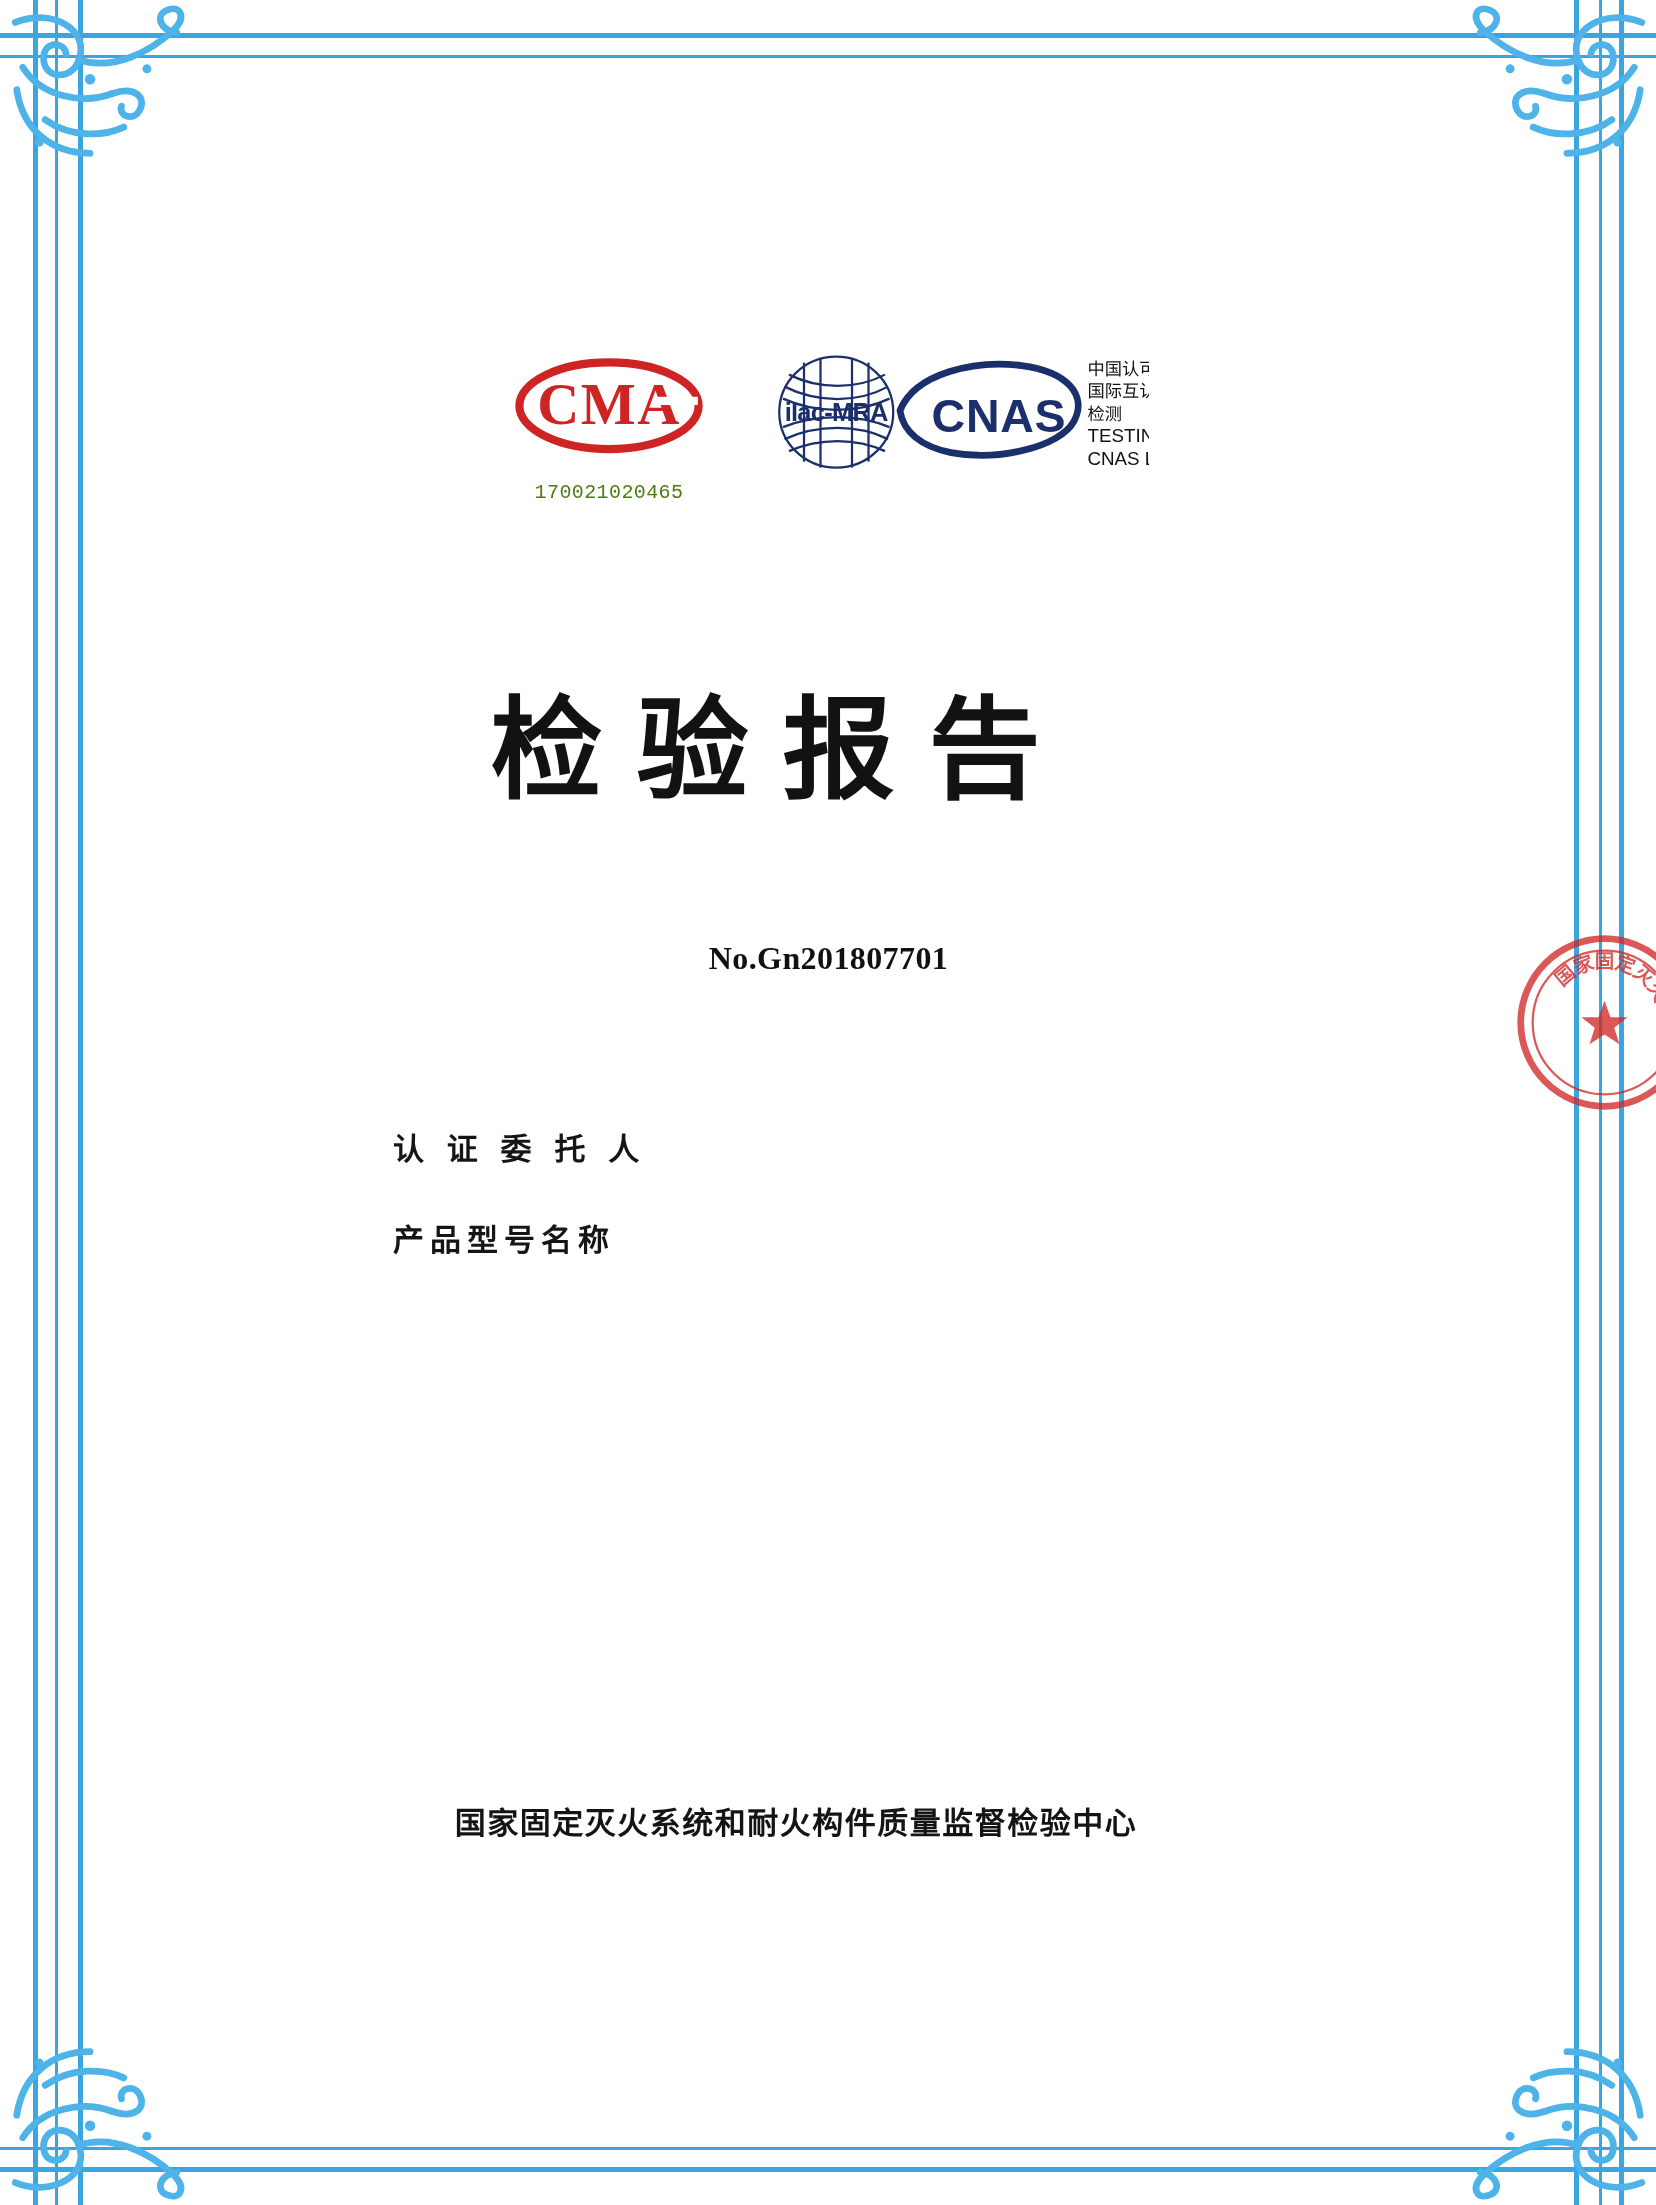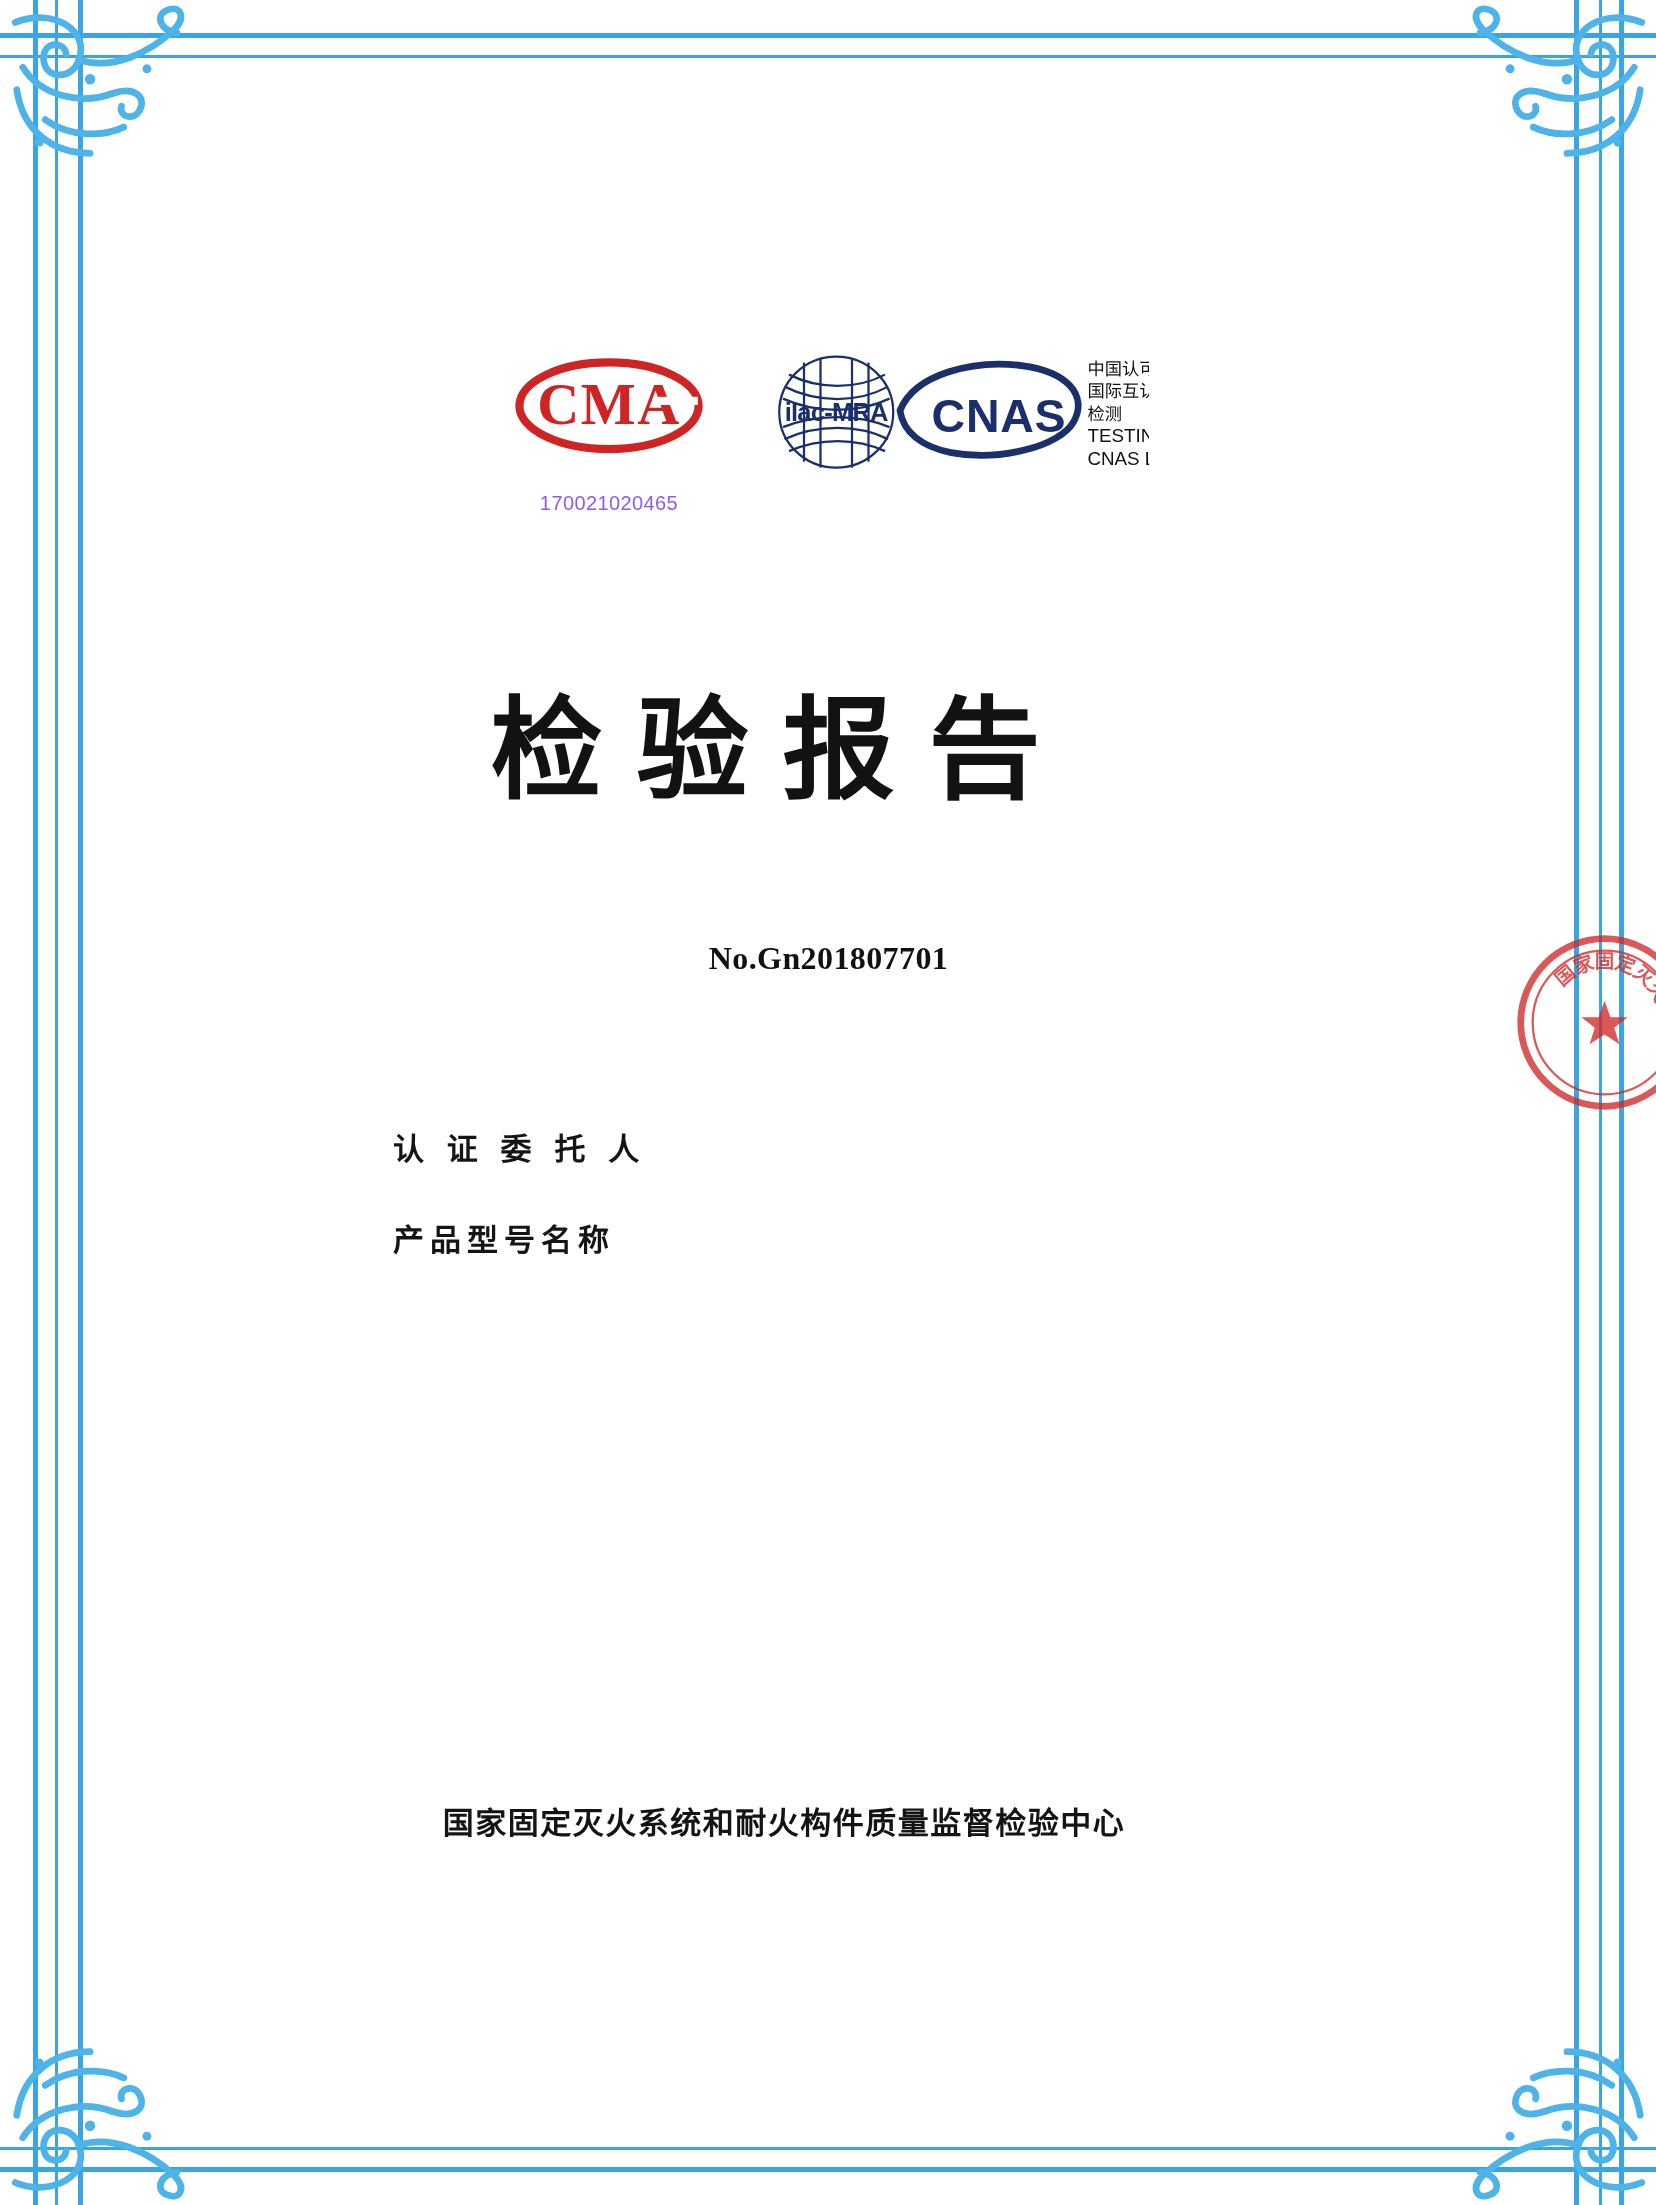--- a/index.html
+++ b/index.html
@@ -48,24 +48,24 @@
     justify-content: center;
     align-items: flex-start;
     gap: 64px;
   }
   .logo-block {
     display: flex;
     flex-direction: column;
     align-items: center;
   }
   .logo-caption {
-    font-family: Liberation Sans, sans-serif;
+    font-family: Liberation Mono, monospace;
     font-size: 20px;
-    color: #8b5cf6;
-    margin-top: 28px;
+    color: #4d7c0f;
+    margin-top: 17px;
     letter-spacing: 0.4px;
     white-space: nowrap;
   }
   .cma-mark { width: 202px; height: 112px; }
   .cal-mark { width: 172px; height: 112px; }
   .cnas-mark { width: 375px; height: 139px; }
 
   
   .doc-title {
     position: absolute;
@@ -127,21 +127,21 @@
     font-family: "DejaVu Sans Mono", "Liberation Mono", monospace;
     font-weight: bold;
     font-size: 29px;
     letter-spacing: 0px;
   }
 
   
   .issuer {
     position: absolute;
     top: 1798px;
-    left: 0;
+    left: 12px;
     width: 1568px;
     text-align: center;
     font-family: "DejaVu Sans", "Liberation Sans", sans-serif;
     font-weight: bold;
     font-size: 31px;
     color: #141414;
     letter-spacing: 1.5px;
   }
 
   

